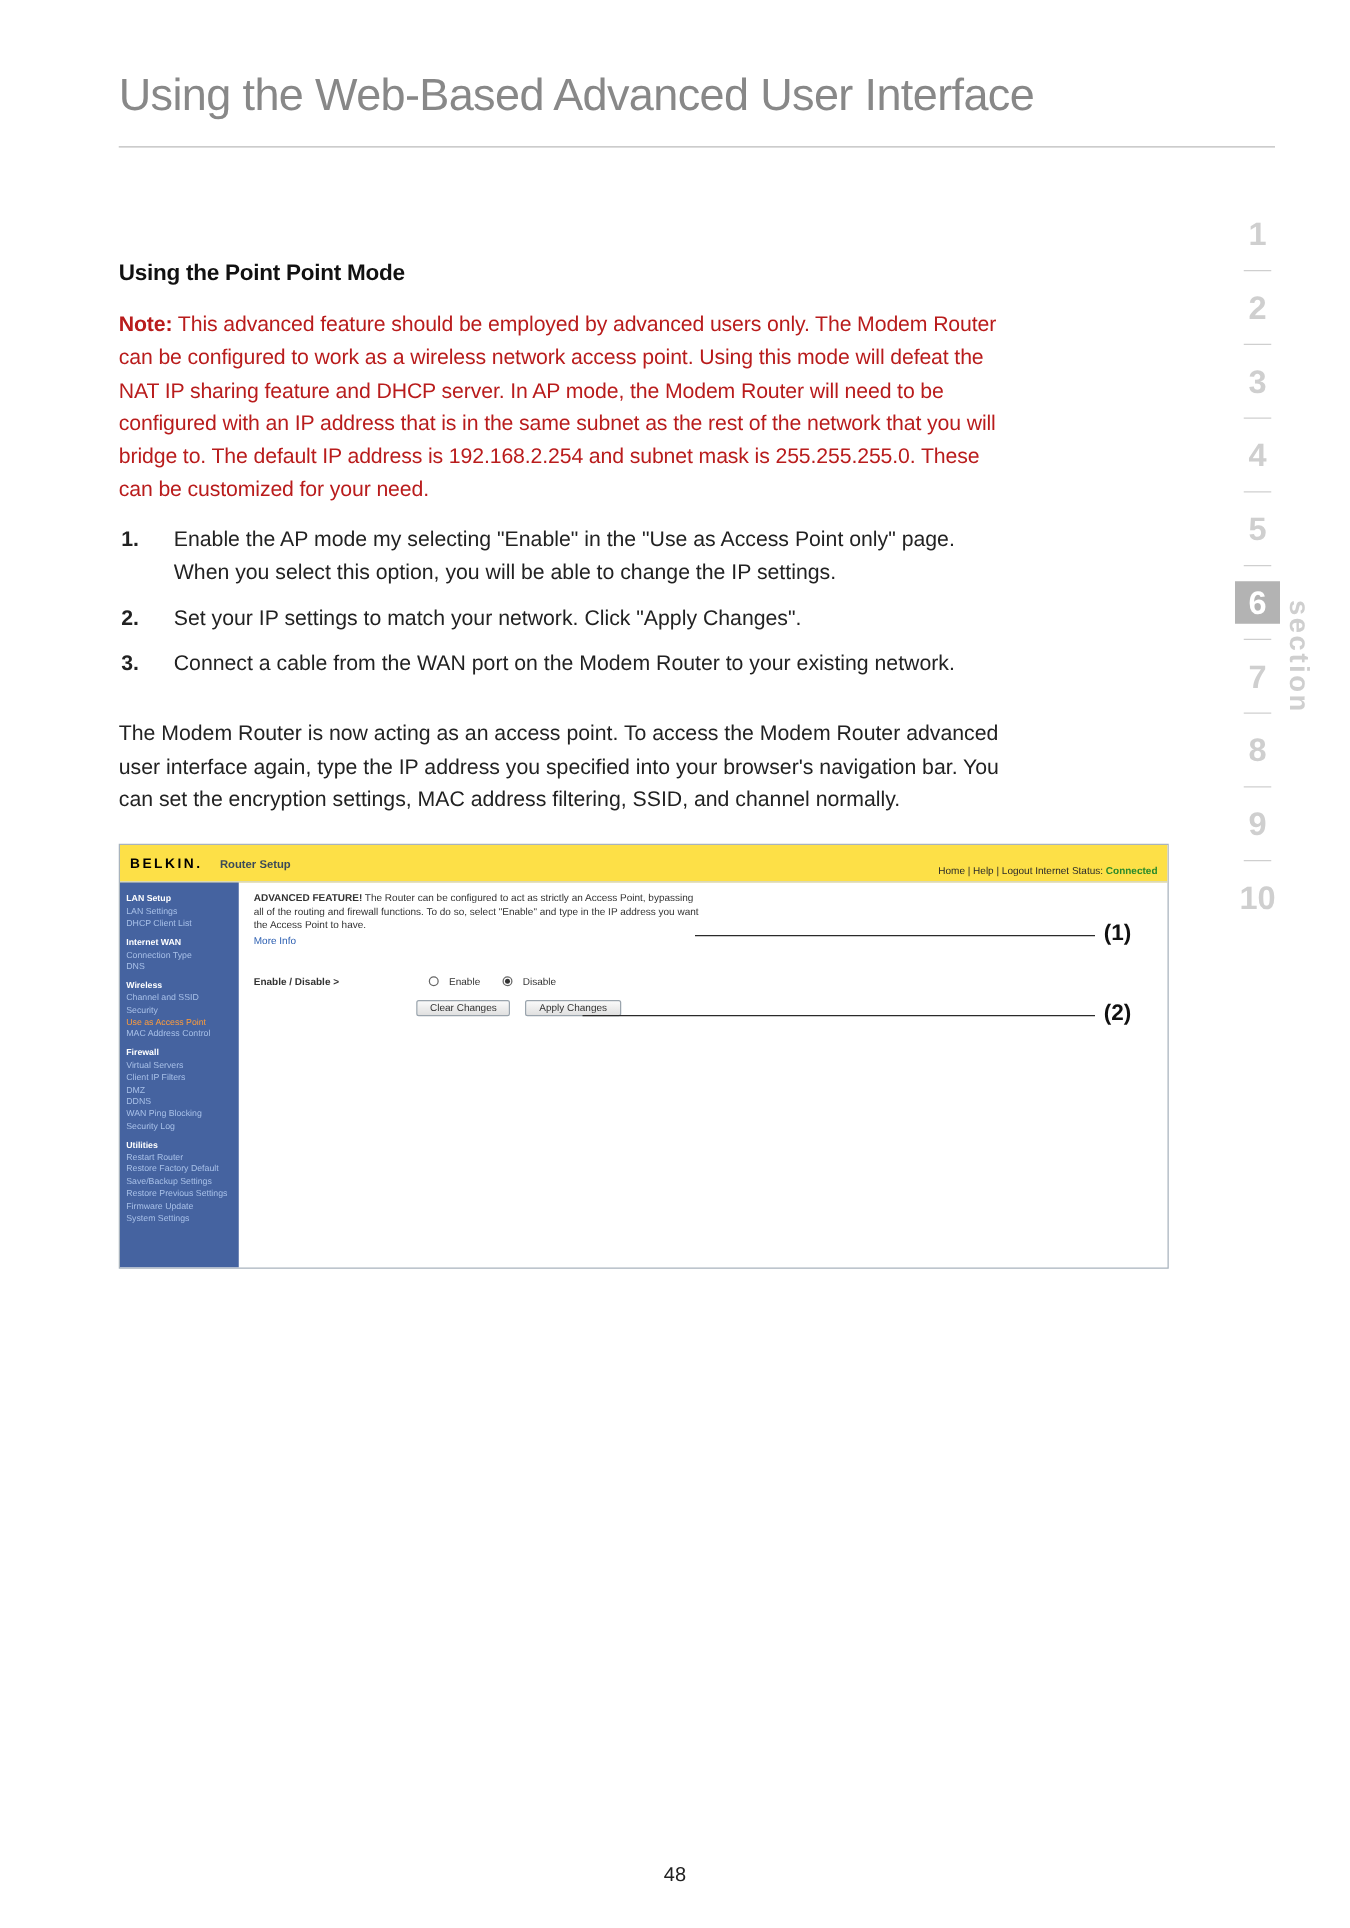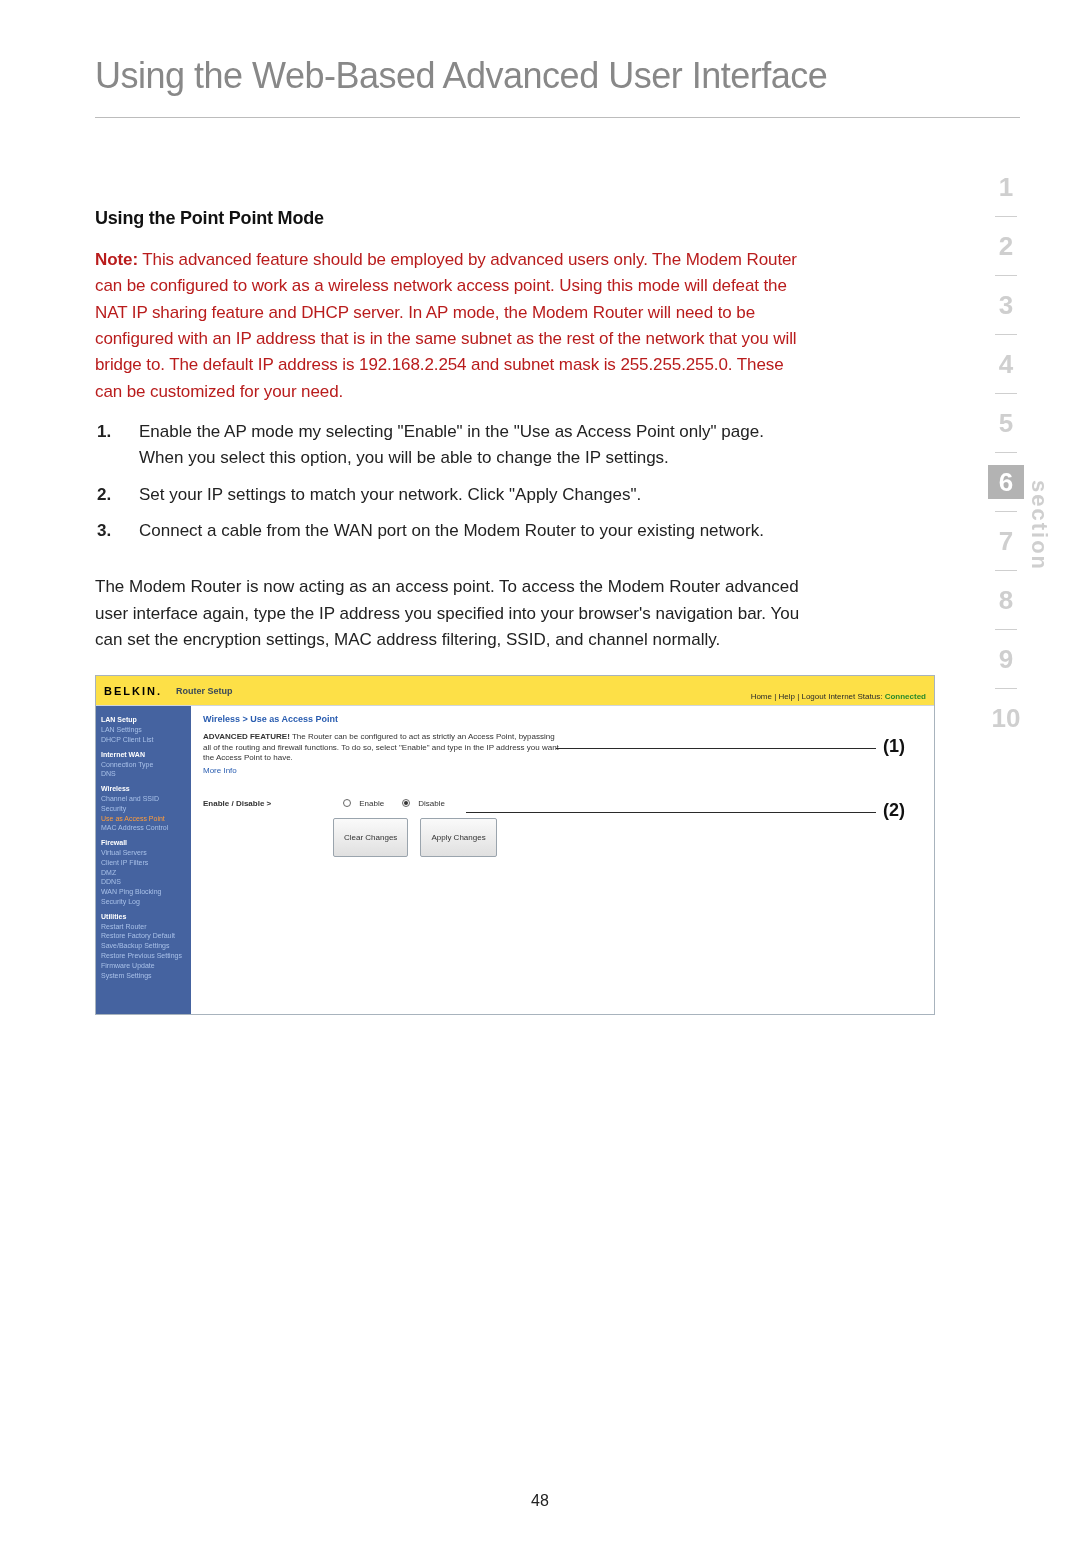--- a/index.html
+++ b/index.html
@@ -168,21 +168,21 @@
     color: #333;
   }
   .shot-main .bc { color: #2a5db0; font-weight: bold; font-size: 9px; margin-bottom: 8px; }
   .shot-main .adv { font-size: 8px; line-height: 1.3; max-width: 360px; }
   .shot-main .adv b { font-weight: bold; }
   .shot-main .mi { color: #2a5db0; font-size: 8px; margin-top: 2px; }
   .shot-main .ed-row { margin-top: 24px; font-size: 8px; display: flex; align-items: center; gap: 6px; }
   .shot-main .btn-row { margin-top: 10px; display: flex; gap: 12px; margin-left: 130px; }
   .gbtn {
     font-size: 8px;
-    padding: 14px 10px;
+    padding: 1px 10px;
     background: linear-gradient(#fafafa,#e0e0e0);
     border: 1px solid #9aa4ad;
     color: #333;
     border-radius: 2px;
   }
   .radio-dot {
     display: inline-block;
     width: 8px; height: 8px;
     border: 1px solid #666;
     border-radius: 50%;
@@ -283,21 +283,20 @@
           <div class="itm">Security Log</div>
           <div class="grp">Utilities</div>
           <div class="itm">Restart Router</div>
           <div class="itm">Restore Factory Default</div>
           <div class="itm">Save/Backup Settings</div>
           <div class="itm">Restore Previous Settings</div>
           <div class="itm">Firmware Update</div>
           <div class="itm">System Settings</div>
         </div>
       <div class="shot-main">
-        <div class="bc">Wireless &gt; Use as Access Point</div>
         <div class="adv">
           <b>ADVANCED FEATURE!</b><span> The Router can be configured to act as strictly an Access Point, bypassing all of the routing and firewall functions. To do so, select "Enable" and type in the IP address you want the Access Point to have.</span>
         </div>
         <div class="mi">More Info</div>
         <div class="ed-row">
           <b>Enable / Disable &gt;</b>
           <span style="width:60px"></span>
           <span class="radio-dot"></span>
             <span>Enable</span>
           <span style="width:6px"></span>

